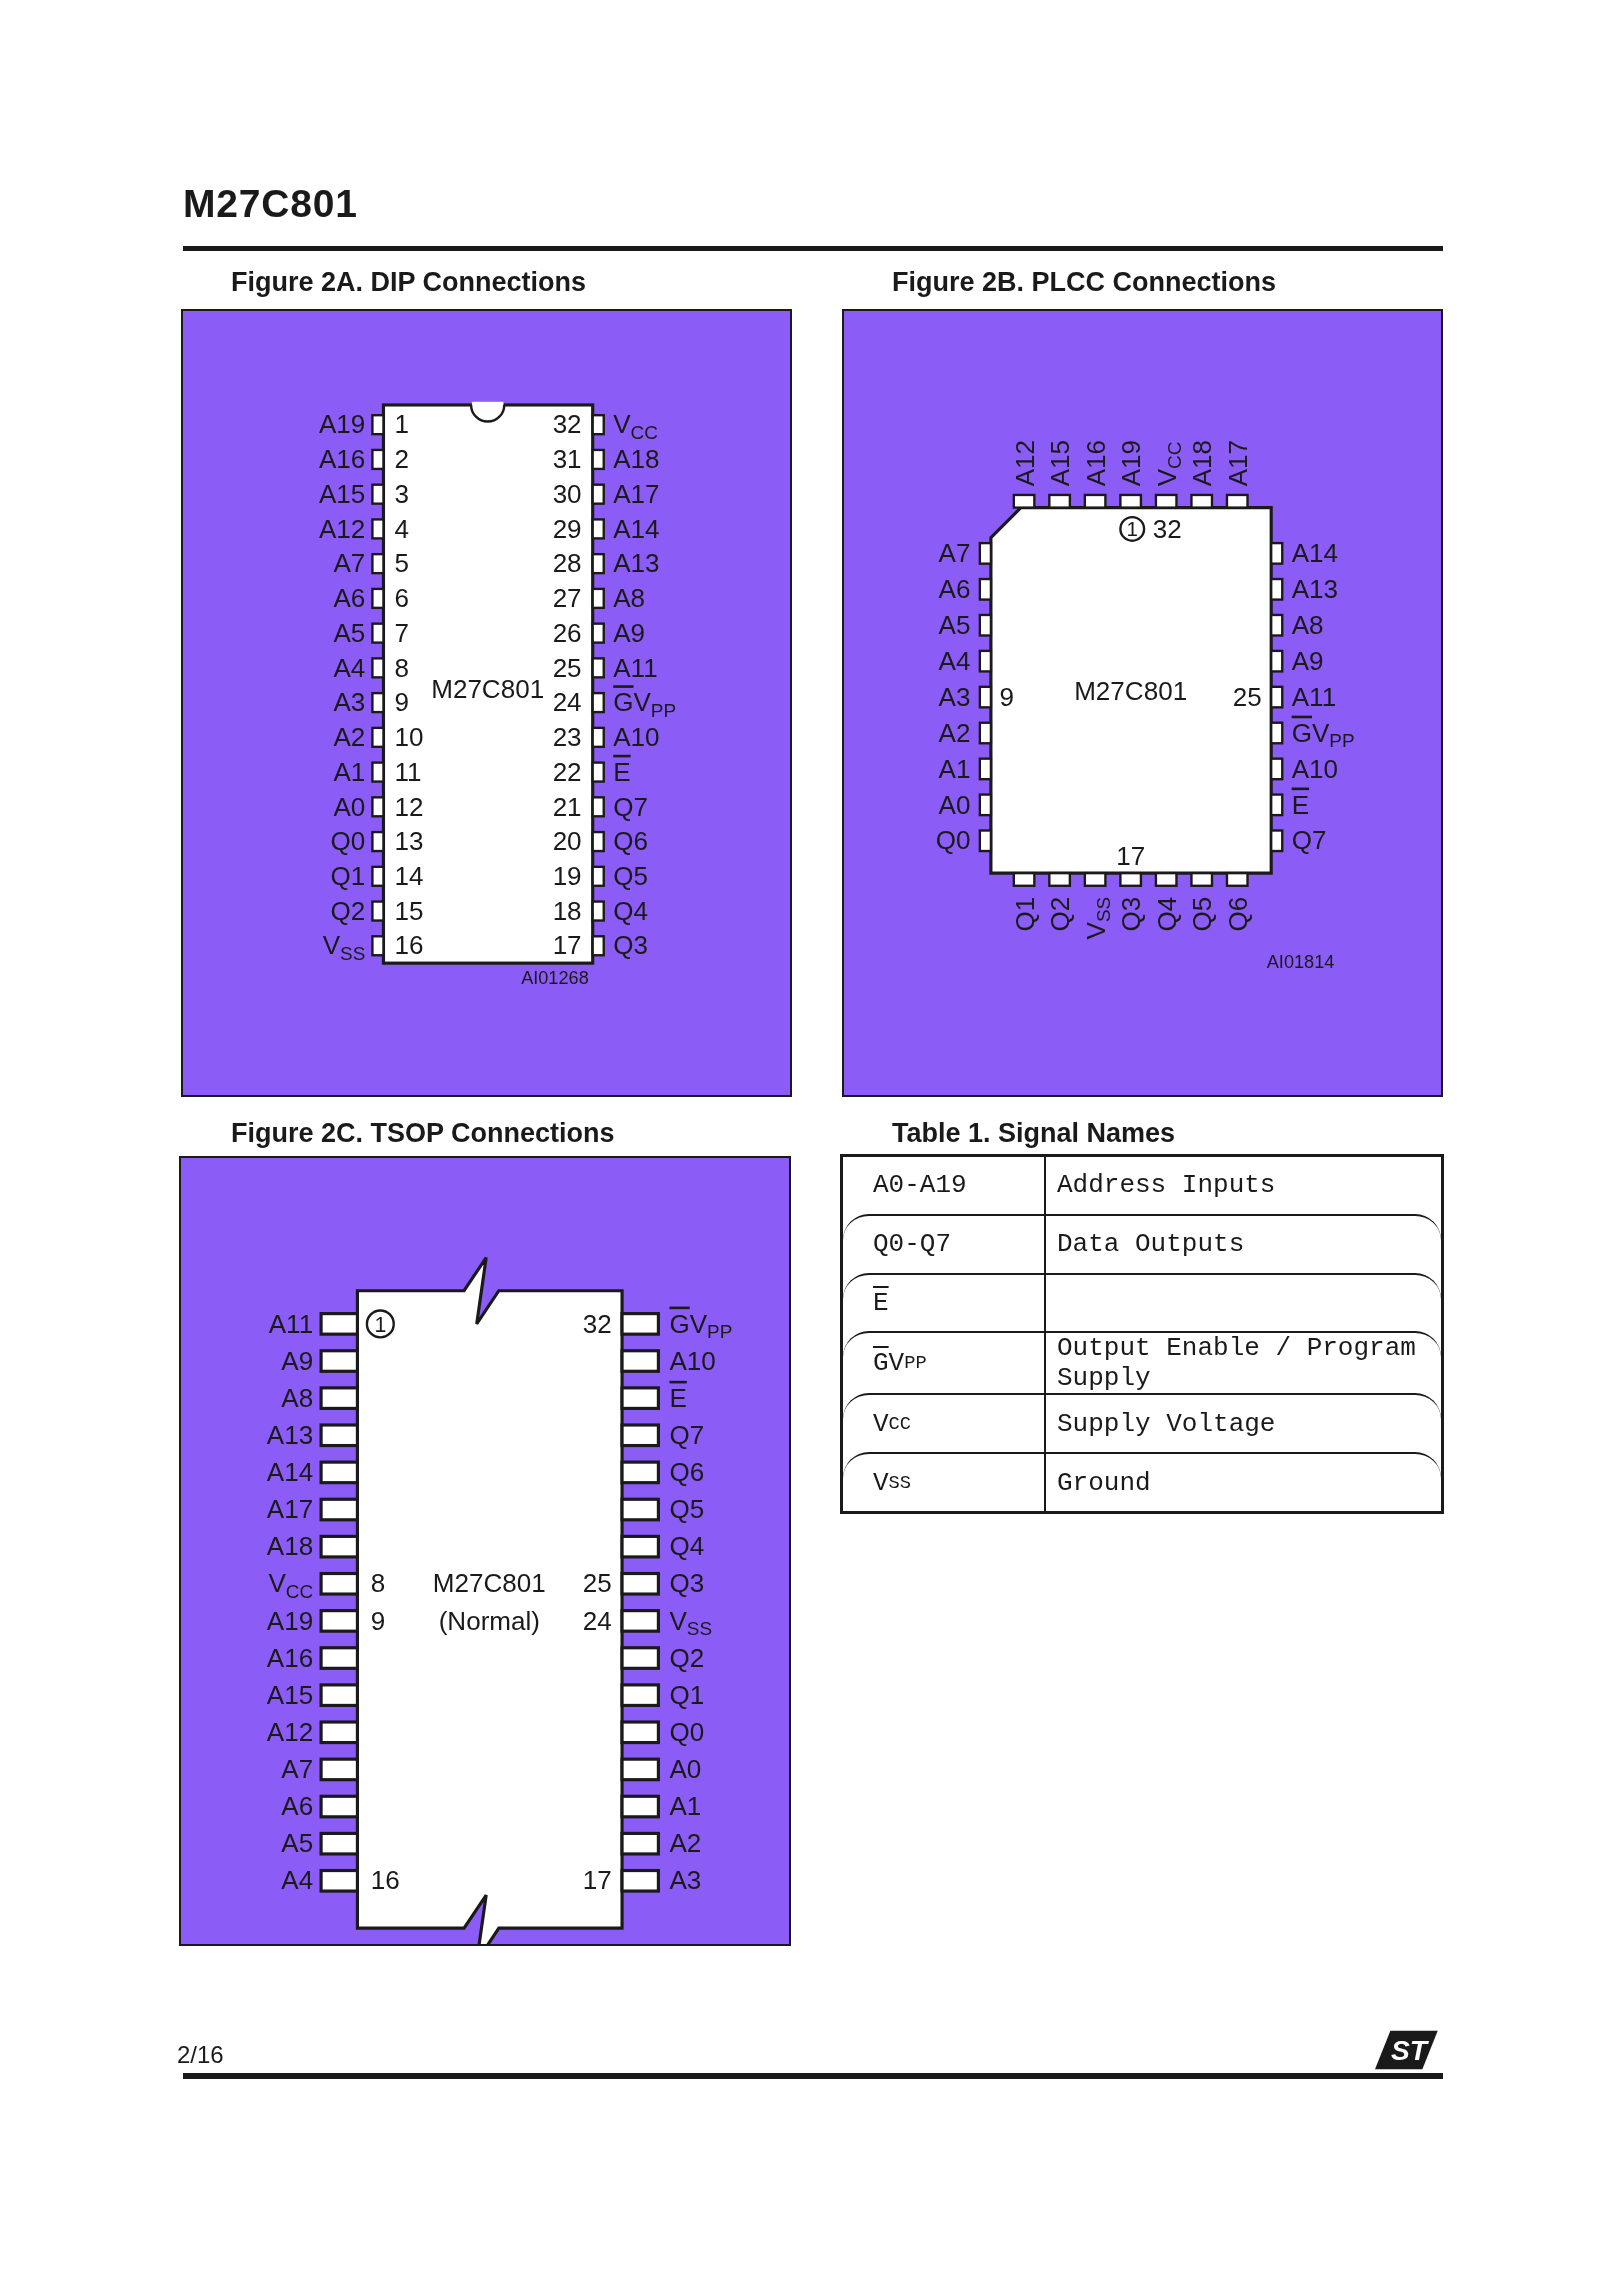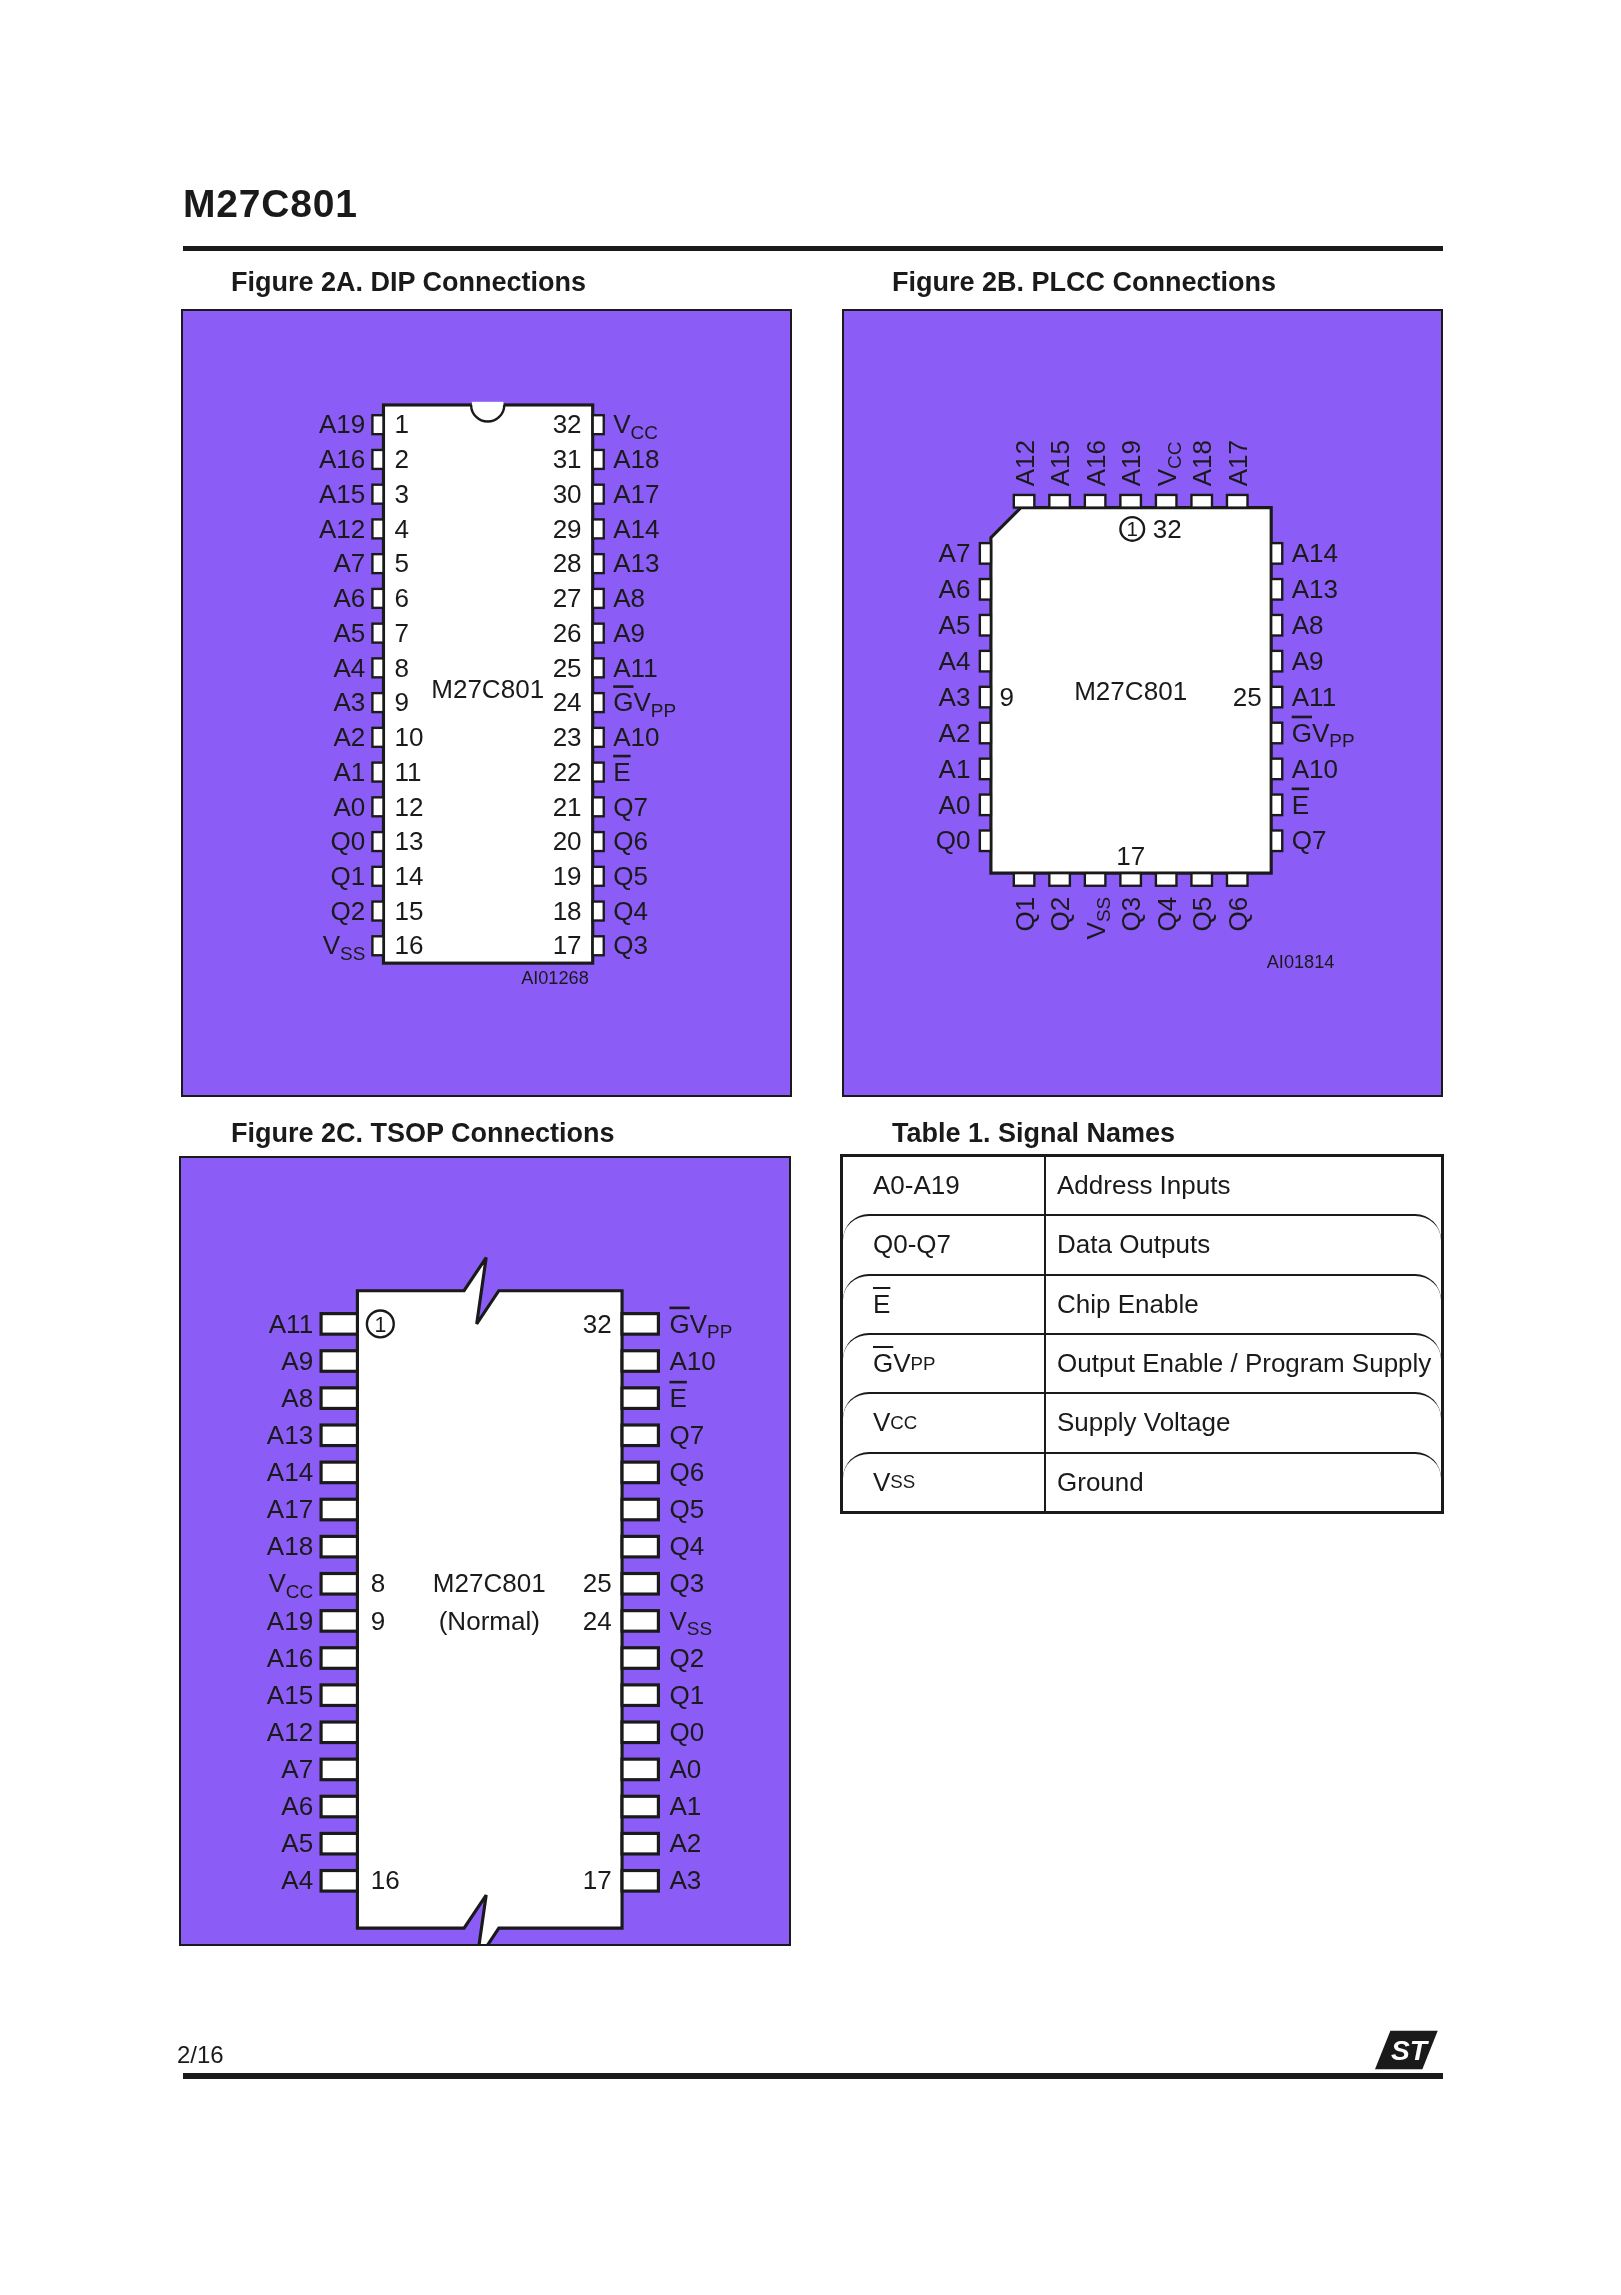--- a/index.html
+++ b/index.html
@@ -20,21 +20,21 @@
   .figbox{border:2.4px solid #1a1a1a;background:#8b5cf6;}
   .box2a{left:181px;top:309px;width:607px;height:784px;}
   .box2b{left:842px;top:309px;width:597px;height:784px;}
   .box2c{left:179px;top:1156px;width:608px;height:786px;}
   .figbox svg{display:block;width:100%;height:100%;}
   .sigtable{
     left:840px;top:1154px;width:604px;height:360px;
     border:3.1px solid #1a1a1a;box-sizing:border-box;
     display:flex;flex-direction:column;background:#fff;
   }
-  .trow{flex:1;display:grid;grid-template-columns:203px 1fr;box-sizing:border-box;}
+  .trow{flex:1;display:grid;grid-template-columns:203px 1fr;box-sizing:border-box;font-family:Liberation Mono, monospace;}
   .trow + .trow{border-top:2.4px solid #1a1a1a;border-radius:26px;}
   .tcell{display:flex;align-items:center;font-size:26px;box-sizing:border-box;}
   .tsig{padding-left:30px;border-right:2.4px solid #1a1a1a;}
   .tdesc{padding-left:11px;}
   sub{font-size:0.72em;vertical-align:-0.22em;}
   .ov{text-decoration:overline;}
   .foot-page{left:177px;top:2041px;font-size:24px;}
   .foot-rule{left:183px;top:2073px;width:1260px;height:5.5px;}
   .st-logo{left:1375px;top:2028px;width:64px;height:44px;}
 </style>
@@ -321,21 +321,20 @@
       <div class="tcell tdesc">Address Inputs</div>
     </div>
     <div class="trow">
       <div class="tcell tsig">Q0-Q7</div>
       <div class="tcell tdesc">Data Outputs</div>
     </div>
     <div class="trow">
       <div class="tcell tsig">
         <span class="ov">E</span>
       </div>
-      <div class="tcell tdesc">Chip Enable</div>
     </div>
     <div class="trow">
       <div class="tcell tsig"><span class="ov">G</span>V<sub>PP</sub></div>
       <div class="tcell tdesc">Output Enable / Program Supply</div>
     </div>
     <div class="trow">
       <div class="tcell tsig">V<sub>CC</sub></div>
       <div class="tcell tdesc">Supply Voltage</div>
     </div>
     <div class="trow">

